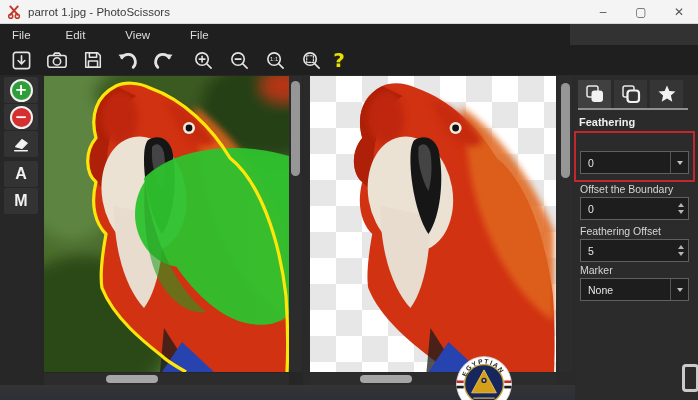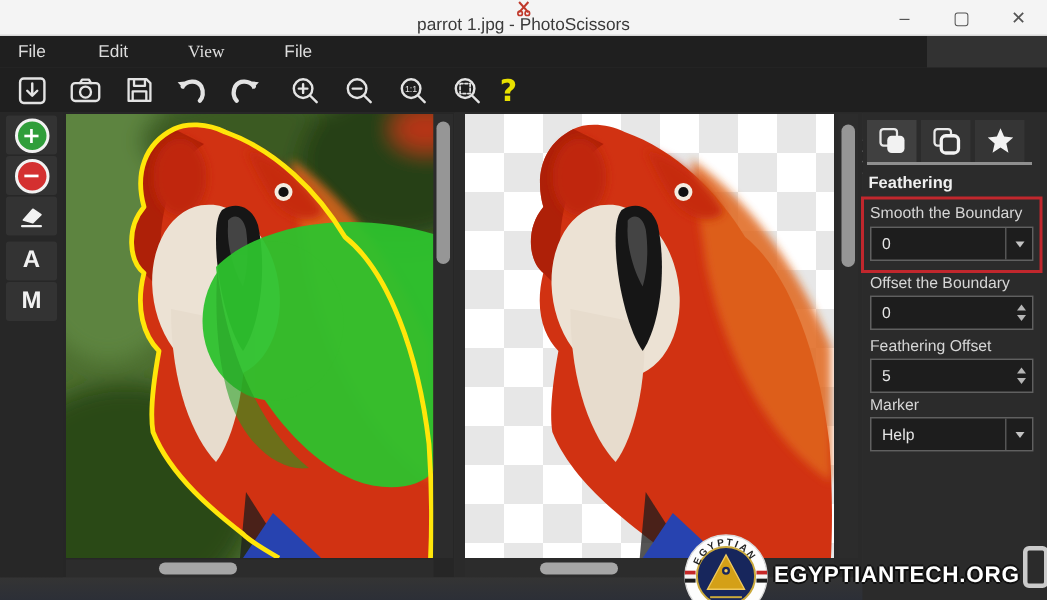--- a/index.html
+++ b/index.html
@@ -1,32 +1,32 @@
 <!DOCTYPE html>
 <html><head>
 <meta charset="utf-8">
 <style>
   html,body{margin:0;padding:0;}
   body{font-family:"Liberation Sans","DejaVu Sans",sans-serif;}
   #app{position:relative;width:698px;height:400px;background:#323232;overflow:hidden;-webkit-user-select:none;user-select:none;}
   .abs{position:absolute;}
 
   
-  #titlebar{left:0;top:0;width:698px;height:23px;background:#f4f4f4;border-bottom:1px solid #d8d8d8;display:flex;align-items:center;flex-direction:column;}
+  #titlebar{left:0;top:0;width:698px;height:23px;background:#f4f4f4;border-bottom:1px solid #d8d8d8;display:flex;align-items:center;}
   #app-icon{width:15px;height:15px;margin:0 6px 0 7px;}
   #title-text{font-size:11.5px;color:#3a3a3a;}
   #win-controls{position:absolute;right:0;top:0;height:23px;display:flex;}
   .winbtn{width:38px;height:23px;display:flex;align-items:center;justify-content:center;color:#555;font-size:12px;line-height:1;}
 
   
-  #menubar{left:0;top:24px;width:618px;height:21px;background:#1f1f1f;display:flex;align-items:center;}
+  #menubar{left:0;top:24px;width:570px;height:21px;background:#1f1f1f;display:flex;align-items:center;}
   .menu-item{color:#dedede;font-size:11.5px;padding:0 10px;}
   #menu-file{margin-left:2px;}
   #menu-edit{margin-left:15px;}
-  #menu-view{margin-left:20px;font-family:Liberation Serif, serif;}
+  #menu-view{margin-left:20px;}
   #menu-help{margin-left:20px;}
 
   
   #toolbar{left:0;top:45px;width:698px;height:30px;background:#1f1f1f;}
   .tbtn{position:absolute;top:3px;width:26px;height:24px;display:flex;align-items:center;justify-content:center;}
   .tbtn svg{stroke:#e3e3e3;fill:none;stroke-width:1.7;stroke-linecap:round;stroke-linejoin:round;}
   #help-btn{color:#e8e000;font-size:20px;font-weight:bold;font-family:"DejaVu Sans",sans-serif;}
   #marker-label{left:356px;top:46px;width:42px;color:#f0f0f0;font-size:9.5px;font-weight:bold;text-align:center;line-height:11px;}
   #marker-slider{left:400px;top:59px;width:152px;height:3px;background:#8a8a8a;border-radius:2px;}
   #marker-handle{left:403px;top:51px;width:9px;height:17px;background:#cfcfcf;border:1px solid #8a8a8a;border-radius:2px;}
@@ -289,21 +289,20 @@
   <div class="tab abs" style="left:650px">
     <svg width="20" height="20" viewBox="0 0 20 20">
       <path d="M10,1.5 L12.4,7 L18.5,7.6 L13.9,11.6 L15.3,17.8 L10,14.4 L4.7,17.8 L6.1,11.6 L1.5,7.6 L7.6,7 Z" fill="#f2f2f2"></path>
     </svg>
   </div>
   <div id="tab-underline" class="abs"></div>
 
   <div id="fg-title" class="abs">Feathering</div>
 
   <div id="smooth-highlight" class="abs"></div>
-  <div class="setting-label" style="top:136px">Smooth the Boundary</div>
   <div class="setting-box" style="top:151px">
     <span class="val">0</span>
     <span class="dd-btn">
         <span class="dd-tri"></span>
       </span>
   </div>
 
   <div class="setting-label" style="top:183px">Offset the Boundary</div>
   <div class="setting-box" style="top:197px">
     <span class="val">0</span>
@@ -317,21 +316,21 @@
   <div class="setting-box" style="top:239px">
     <span class="val">5</span>
     <span class="spin-col">
       <span class="u"></span>
       <span class="d"></span>
     </span>
   </div>
 
   <div class="setting-label" style="top:264px">Marker</div>
   <div class="setting-box" style="top:278px">
-    <span class="val">Help</span>
+    <span class="val">None</span>
     <span class="dd-btn">
         <span class="dd-tri"></span>
       </span>
   </div>
 
   <svg id="wm-logo" class="abs" viewBox="0 0 68 68">
     <circle cx="34" cy="34" r="31" fill="#fdfdfd" stroke="#d9d9d9" stroke-width="1"></circle>
     <circle cx="34" cy="34" r="22" fill="#17265c" stroke="#caa93c" stroke-width="1.5"></circle>
     <path d="M34,18 L48,44 L20,44 Z" fill="#d4a017" stroke="#f0c95c" stroke-width="1"></path>
     <circle cx="34" cy="30" r="3" fill="#17265c"></circle>
@@ -341,16 +340,15 @@
     <rect x="3" y="33" width="8" height="3" fill="#f5f5f5"></rect>
     <rect x="3" y="36" width="8" height="3" fill="#1a1a1a"></rect>
     <rect x="57" y="30" width="8" height="3" fill="#c62828"></rect>
     <rect x="57" y="33" width="8" height="3" fill="#f5f5f5"></rect>
     <rect x="57" y="36" width="8" height="3" fill="#1a1a1a"></rect>
     <path id="wm-arc" d="M13,32 A21,21 0 0 1 55,32" fill="none"></path>
     <text font-size="7.5" font-weight="bold" fill="#222" letter-spacing="1.5" font-family="Liberation Sans,sans-serif">
       <textPath href="#wm-arc" startOffset="6">EGYPTIAN</textPath>
     </text>
   </svg>
-  <div id="wm-site" class="abs">EGYPTIANTECH.ORG</div>
   <div id="wm-bracket" class="abs"></div>
 
 </div>
 
 </body></html>

